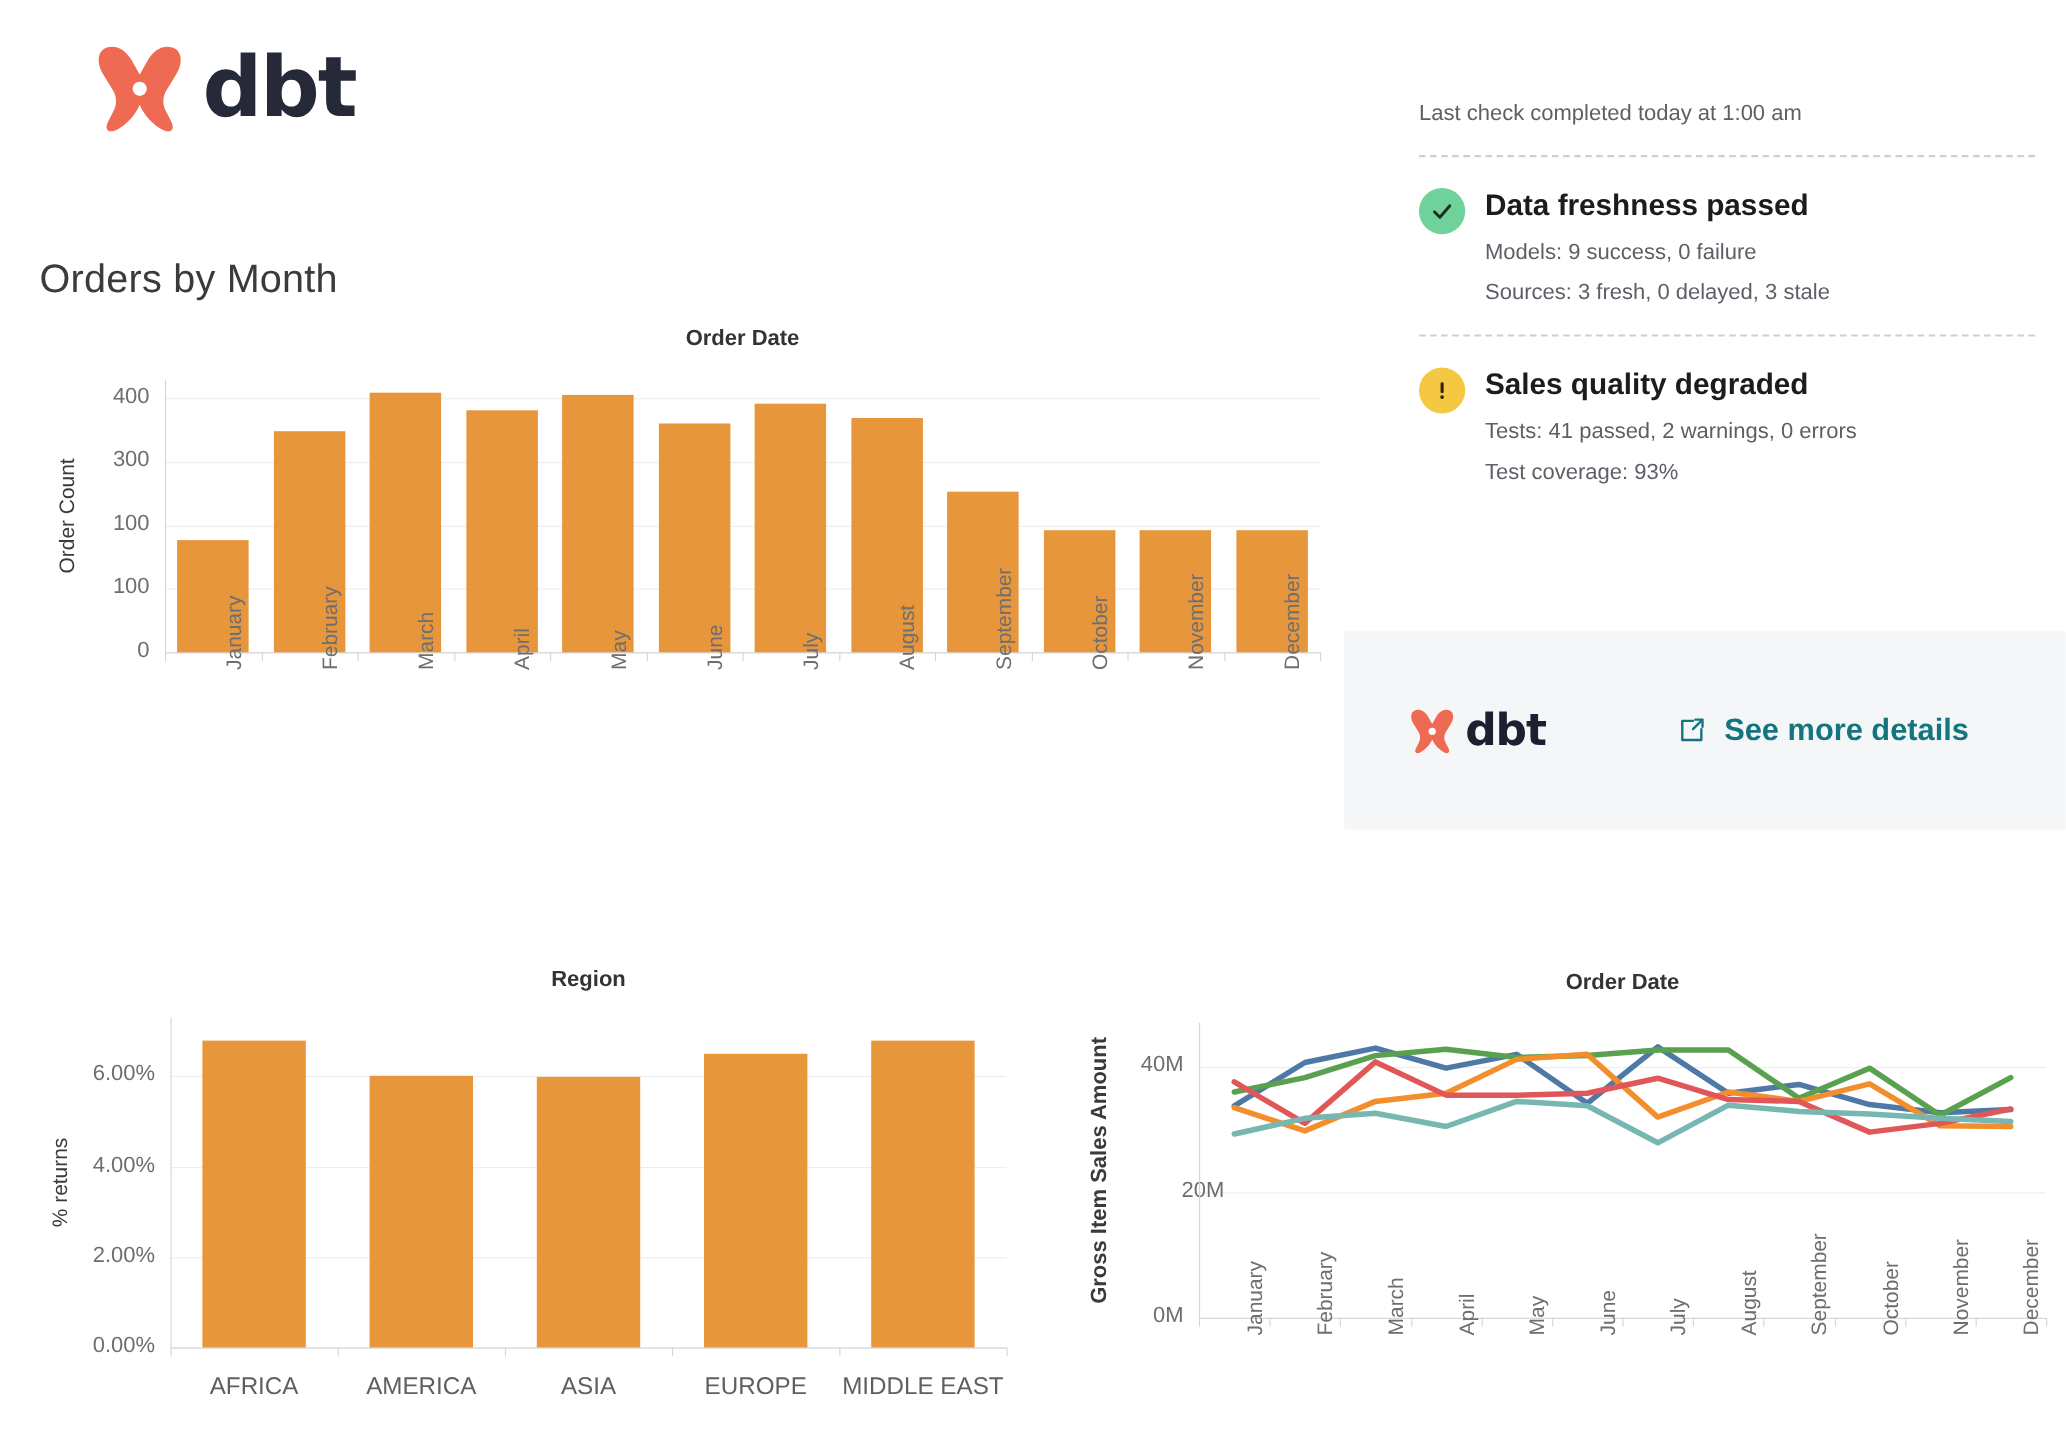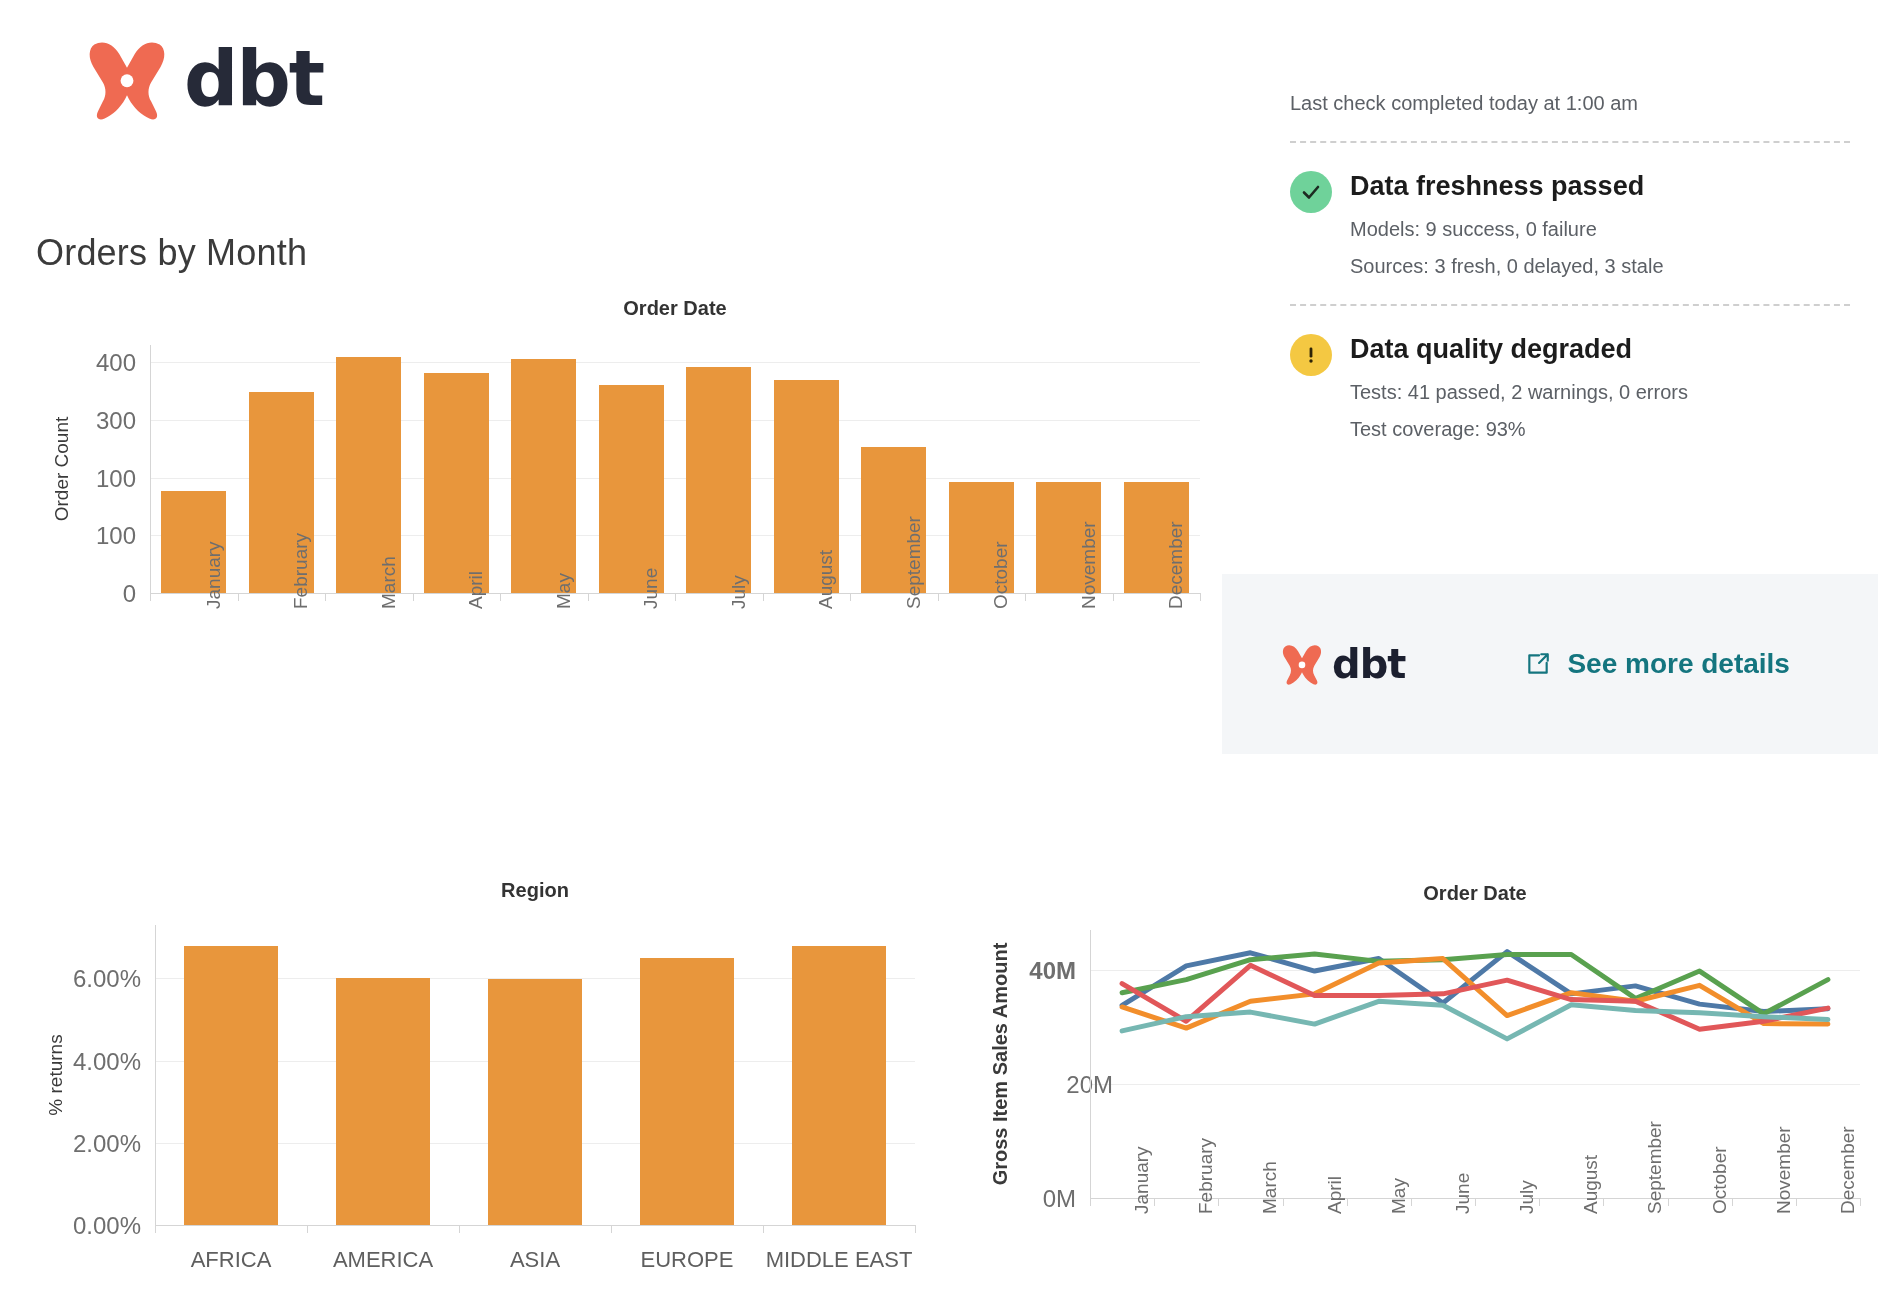--- a/index.html
+++ b/index.html
@@ -22,21 +22,21 @@
 
   
   .section-title { position:absolute; font-size:36px; font-weight:400; color:#3b3b3b; letter-spacing:0.2px; }
   #orders-title { left:36px; top:232px; }
   #returns-title { left:24px; top:806px; }
   #sales-title { left:962px; top:806px; }
 
   
   .chart-caption { position:absolute; font-size:20px; font-weight:700; color:#333; }
   .axis-title { position:absolute; font-size:19px; color:#3a3a3a; transform-origin:center; }
-  .tick { position:absolute; font-size:24px; color:#6e6e6e; white-space:nowrap; }
+  .tick { position:absolute; font-size:20px; color:#6e6e6e; white-space:nowrap; }
   .tick-rot { position:absolute; font-size:19px; color:#6e6e6e; white-space:nowrap;
               transform:rotate(-90deg); transform-origin:left top; }
   .gridline { position:absolute; height:1px; background:#ededed; }
   .axisline { position:absolute; background:#d5d5d5; }
   .bar { position:absolute; background:#e8963c; }
 
   
   #orders-chart { position:absolute; left:0; top:270px; width:1225px; height:450px; }
   #returns-chart { position:absolute; left:0; top:845px; width:960px; height:460px; }
   #sales-chart  { position:absolute; left:960px; top:845px; width:918px; height:460px; }
@@ -172,21 +172,21 @@
 
   <div id="sales-chart">
     <div class="chart-caption" id="sales-caption" style="left: 515px; top: 37px; transform: translateX(-50%);">Order Date</div>
     <div class="axis-title" id="sales-ylabel" style="left: 40px; top: 219px; transform: translate(-50%, -50%) rotate(-90deg); white-space: nowrap; font-weight: 700; font-size: 20px;">Gross Item Sales Amount</div>
     <div id="sales-plot" style="position: absolute; left: 130px; top: 85px; width: 770px; height: 268px;">
         <div class="gridline" style="left: 0px; top: 268px; width: 770px;"></div>
         <div class="tick" style="left: -14px; top: 255px; transform: translateX(-100%);">0M</div>
         <div class="gridline" style="left: 0px; top: 153.957px; width: 770px;"></div>
         <div class="tick" style="left: -14px; top: 140.957px; transform: translateX(-100%); margin-left: 37px;">20M</div>
         <div class="gridline" style="left: 0px; top: 39.9149px; width: 770px;"></div>
-        <div class="tick" style="left: -14px; top: 26.9149px; transform: translateX(-100%); font-weight: bold;">40M</div>
+        <div class="tick" style="left: -14px; top: 26.9149px; transform: translateX(-100%);">40M</div>
         <div class="axisline" style="left: 0px; top: 0px; width: 1px; height: 268px; background: rgb(213, 213, 213);"></div>
         <div class="axisline" style="left: 0px; top: 268px; width: 770px; height: 1px; background: rgb(213, 213, 213);"></div>
         <svg width="770" height="268" style="position: absolute; left: 0px; top: 0px; overflow: visible;">
           <polyline points="32.083333333333336,75.26808510638301 96.25,35.92340425531913 160.41666666666669,22.80851063829789 224.58333333333334,41.055319148936206 288.75,28.51063829787236 352.9166666666667,72.98723404255318 417.0833333333333,21.66808510638296 481.25,63.86382978723404 545.4166666666667,55.880851063829766 609.5833333333334,74.12765957446808 673.7500000000001,81.54042553191488 737.9166666666667,78.68936170212766" fill="none" stroke="#4e79a7" stroke-width="5" stroke-linejoin="round" stroke-linecap="round"></polyline>
           <polyline points="32.083333333333336,62.72340425531914 96.25,49.6085106382979 160.41666666666669,29.651063829787233 224.58333333333334,23.94893617021276 288.75,31.361702127659584 352.9166666666667,29.651063829787233 417.0833333333333,24.51914893617021 481.25,24.51914893617021 545.4166666666667,68.42553191489364 609.5833333333334,41.055319148936206 673.7500000000001,83.8212765957447 737.9166666666667,49.6085106382979" fill="none" stroke="#59a14f" stroke-width="5" stroke-linejoin="round" stroke-linecap="round"></polyline>
           <polyline points="32.083333333333336,76.97872340425533 96.25,98.07659574468084 160.41666666666669,71.27659574468086 224.58333333333334,63.86382978723404 288.75,33.072340425531905 352.9166666666667,28.51063829787236 417.0833333333333,85.53191489361703 481.25,62.72340425531914 545.4166666666667,71.27659574468086 609.5833333333334,55.310638297872345 673.7500000000001,93.51489361702127 737.9166666666667,94.08510638297872" fill="none" stroke="#f28e2b" stroke-width="5" stroke-linejoin="round" stroke-linecap="round"></polyline>
           <polyline points="32.083333333333336,53.599999999999994 96.25,91.2340425531915 160.41666666666669,35.353191489361734 224.58333333333334,65.57446808510636 288.75,65.57446808510636 352.9166666666667,63.86382978723404 417.0833333333333,50.178723404255294 481.25,69.56595744680851 545.4166666666667,71.27659574468086 609.5833333333334,99.21702127659574 673.7500000000001,91.2340425531915 737.9166666666667,78.11914893617023" fill="none" stroke="#e15759" stroke-width="5" stroke-linejoin="round" stroke-linecap="round"></polyline>
           <polyline points="32.083333333333336,100.92765957446807 96.25,86.67234042553193 160.41666666666669,82.11063829787233 224.58333333333334,94.08510638297872 288.75,71.27659574468086 352.9166666666667,75.26808510638301 417.0833333333333,108.91063829787234 481.25,74.69787234042553 545.4166666666667,80.4 609.5833333333334,82.68085106382978 673.7500000000001,86.67234042553193 737.9166666666667,89.52340425531915" fill="none" stroke="#76b7b2" stroke-width="5" stroke-linejoin="round" stroke-linecap="round"></polyline>
         </svg>
         <div class="axisline" style="left: 0px; top: 268px; width: 1px; height: 8px; background: rgb(213, 213, 213);"></div>
@@ -238,21 +238,21 @@
     <div class="dashed"></div>
 
     <div class="hrow">
       <div class="badge warn">
         <svg width="24" height="24" viewBox="0 0 24 24">
           <rect x="10.6" y="4.5" width="2.8" height="10" rx="1.3" fill="#2e2407"></rect>
           <circle cx="12" cy="18" r="1.7" fill="#2e2407"></circle>
         </svg>
       </div>
       <div class="hbody">
-        <h3>Data quality degraded</h3>
+        <h3>Sales quality degraded</h3>
         <p>Tests: 41 passed, 2 warnings, 0 errors</p>
         <p>Test coverage: 93%</p>
       </div>
     </div>
   </div>
 
   <div class="cta">
     <div class="cta-inner">
       <div class="cta-logo">
         <svg class="cta-x" viewBox="0 0 100 100">

